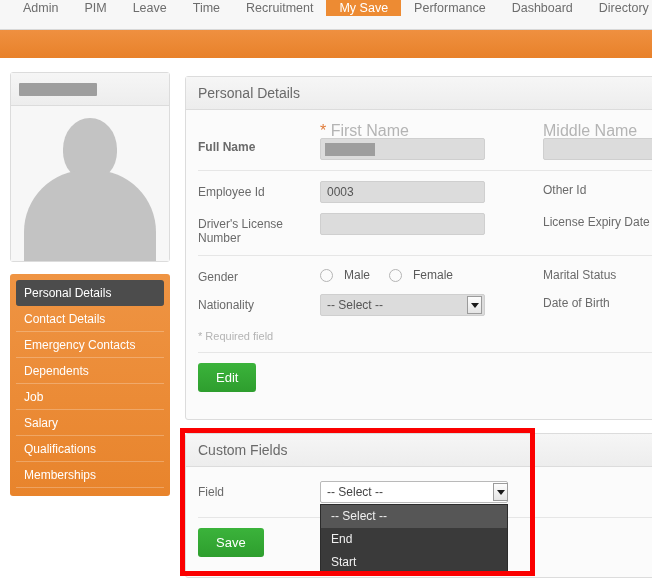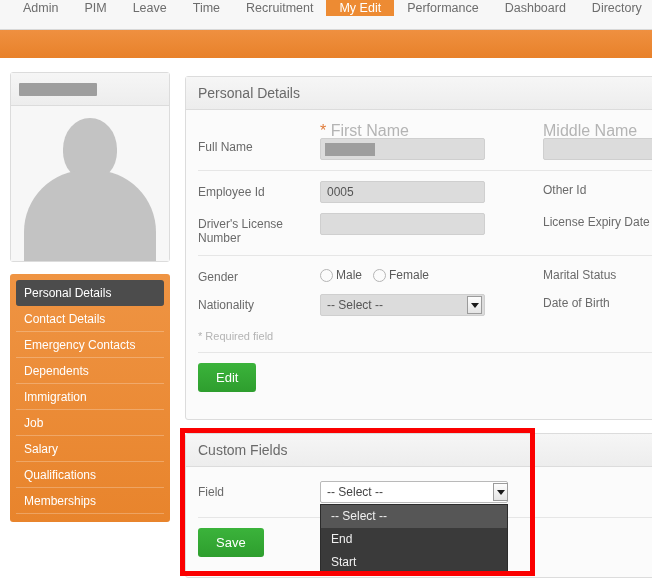--- a/index.html
+++ b/index.html
@@ -207,21 +207,21 @@
     content: "";
     position: absolute;
     left: 4px; top: 4px;
     width: 50px; height: 13px;
     background: #9e9e9e;
   }
   .divider {
     border-top: 1px solid #e6e6e6;
     margin: 10px 12px 10px 12px;
   }
-  .radio-row { display: flex; align-items: center; gap: 3px; padding-top: 2px; }
+  .radio-row { display: flex; align-items: center; gap: 11px; padding-top: 2px; }
   .radio {
     width: 13px; height: 13px;
     border: 1px solid #b5b5b5;
     border-radius: 50%;
     background: #fbfbfb;
     box-sizing: border-box;
   }
   .radio-label { font-size: 12px; color: #5a5a5a; margin-right: 8px; }
 
   .select-box {
@@ -333,21 +333,21 @@
 </head>
 <body>
 
 <div class="topnav">
   <div class="topnav-inner" id="topnav-inner">
       <div class="nav-tab">Admin</div>
       <div class="nav-tab">PIM</div>
       <div class="nav-tab">Leave</div>
       <div class="nav-tab">Time</div>
       <div class="nav-tab">Recruitment</div>
-      <div class="nav-tab active">My Edit</div>
+      <div class="nav-tab active">My Save</div>
       <div class="nav-tab">Performance</div>
       <div class="nav-tab">Dashboard</div>
       <div class="nav-tab">Directory</div>
     </div>
 </div>
 <div class="orangebar"></div>
 
 <div class="leftcol">
 
   <div class="photo-panel">
@@ -358,50 +358,49 @@
       <div class="silhouette-head"></div>
       <div class="silhouette-body"></div>
     </div>
   </div>
 
   <div class="sidemenu" id="sidemenu">
       <div class="side-item active">Personal Details</div>
       <div class="side-item">Contact Details</div>
       <div class="side-item">Emergency Contacts</div>
       <div class="side-item">Dependents</div>
-      <div class="side-item">Immigration</div>
       <div class="side-item">Job</div>
       <div class="side-item">Salary</div>
       <div class="side-item">Qualifications</div>
       <div class="side-item">Memberships</div>
     </div>
 </div>
 
 <div class="panel" id="personal-panel">
   <div class="panel-head">Personal Details</div>
   <div class="pd-body">
 
     <div class="frow" style="padding-top:12px;">
-      <div class="flabel" style="padding-top:18px;">Full Name</div>
+      <div class="flabel" style="padding-top:18px;font-weight:bold;">Full Name</div>
       <div class="fcol">
         <div class="sublabel"><span class="req-star">*</span> <span>First Name</span></div>
         <div class="inp redacted"></div>
       </div>
       <div class="fcol2">
         <div class="sublabel">Middle Name</div>
         <div class="inp"></div>
       </div>
     </div>
 
     <div class="divider"></div>
 
     <div class="frow">
       <div class="flabel">Employee Id</div>
       <div class="fcol">
-        <div class="inp">0005</div>
+        <div class="inp">0003</div>
       </div>
       <div class="fcol2">
         <div class="flabel" style="width:auto;flex:none;padding-top:2px;">Other Id</div>
       </div>
     </div>
 
     <div class="frow" style="padding-top:10px;">
       <div class="flabel">Driver's License Number</div>
       <div class="fcol">
         <div class="inp"></div>

